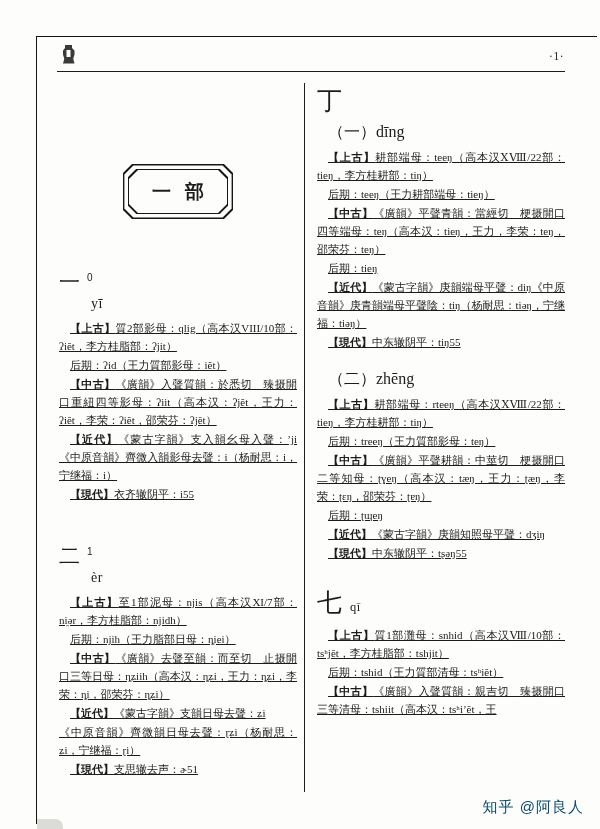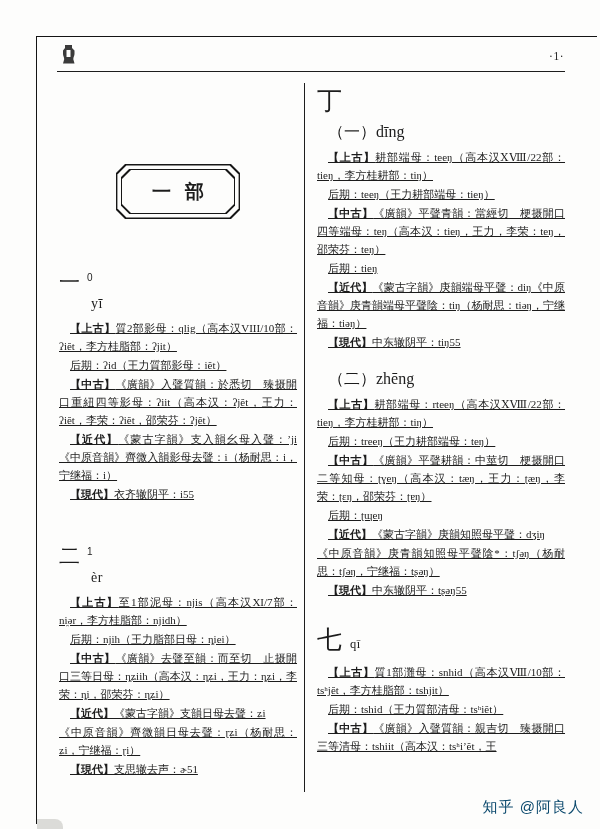--- a/index.html
+++ b/index.html
@@ -17,21 +17,21 @@
   .header-text{position:absolute;top:50px;right:36px;display:flex;gap:14px;
     font-size:11.5px;letter-spacing:.5px;white-space:nowrap;}
   .header-rule{position:absolute;left:57px;top:71px;width:508px;height:1px;background:#1d1d1d;}
   .col-divider{position:absolute;left:304px;top:83px;width:1px;height:709px;background:#1d1d1d;}
 
   .col{position:absolute;top:86px;}
   .col-left{left:59px;width:238px;}
   .col-right{left:317px;width:248px;}
 
   
-  .sealbox{width:124px;margin:78px auto 0;}
+  .sealbox{width:110px;margin:78px auto 0;}
   .oct{clip-path:polygon(9px 0,calc(100% - 9px) 0,100% 9px,100% calc(100% - 9px),calc(100% - 9px) 100%,9px 100%,0 calc(100% - 9px),0 9px);}
   .ob1{background:#161616;padding:1.4px;}
   .ob2{background:#fdfdfc;padding:3.2px;}
   .ob3{background:#161616;padding:1.4px;}
   .ob4{background:#fdfdfc;text-align:center;font-size:19px;font-weight:bold;
        padding:9px 0 8px;letter-spacing:14px;padding-left:14px;}
 
   .entry{margin:0;}
   .entry-yi{margin-top:46px;}
   .entry-er{margin-top:36px;}
@@ -125,25 +125,24 @@
         <p class="para"><span class="plabel"></span><span>后期：teeŋ（王力耕部端母：tieŋ）</span></p>
         <p class="para"><span class="plabel">【中古】</span><span>《廣韻》平聲青韻：當經切　梗摄開口四等端母：teŋ（高本汉：tieŋ，王力，李荣：teŋ，邵荣芬：teŋ）</span></p>
         <p class="para"><span class="plabel"></span><span>后期：tieŋ</span></p>
         <p class="para"><span class="plabel">【近代】</span><span>《蒙古字韻》庚韻端母平聲：diŋ《中原音韻》庚青韻端母平聲陰：tiŋ（杨耐思：tiəŋ，宁继福：tiəŋ）</span></p>
         <p class="para"><span class="plabel">【現代】</span><span>中东辙阴平：tiŋ55</span></p>
       </div>
 
       <div class="reading reading-2">
         <div class="reading-label">（二）zhēng</div>
         <p class="para"><span class="plabel">【上古】</span><span>耕部端母：rteeŋ（高本汉ⅩⅧ/22部：tieŋ，李方桂耕部：tiŋ）</span></p>
-        <p class="para"><span class="plabel"></span><span>后期：treeŋ（王力耕部端母：teŋ）</span></p>
+        <p class="para"><span class="plabel"></span><span>后期：treeŋ（王力質部影母：teŋ）</span></p>
         <p class="para"><span class="plabel">【中古】</span><span>《廣韻》平聲耕韻：中莖切　梗摄開口二等知母：ʈɣeŋ（高本汉：tæŋ，王力：ʈæŋ，李荣：ʈɛŋ，邵荣芬：ʈɐŋ）</span></p>
         <p class="para"><span class="plabel"></span><span>后期：ʈɰeŋ</span></p>
         <p class="para"><span class="plabel">【近代】</span><span>《蒙古字韻》庚韻知照母平聲：dʒiŋ</span></p>
-        <p class="para flush"><span class="plabel"></span><span>《中原音韻》庚青韻知照母平聲陰*：tʃəŋ（杨耐思：tʃəŋ，宁继福：tʂəŋ）</span></p>
         <p class="para"><span class="plabel">【現代】</span><span>中东辙阴平：tʂəŋ55</span></p>
       </div>
     </section>
 
     <section class="entry entry-qi">
       <div class="hw-line big">
         <span class="hw-char-lg">七</span><span class="hw-pinyin-inline">qī</span>
       </div>
       <p class="para"><span class="plabel">【上古】</span><span>質1部灘母：snhid（高本汉Ⅷ/10部：tsʰjĕt，李方桂脂部：tshjit）</span></p>
       <p class="para"><span class="plabel"></span><span>后期：tshid（王力質部清母：tsʰiĕt）</span></p>

